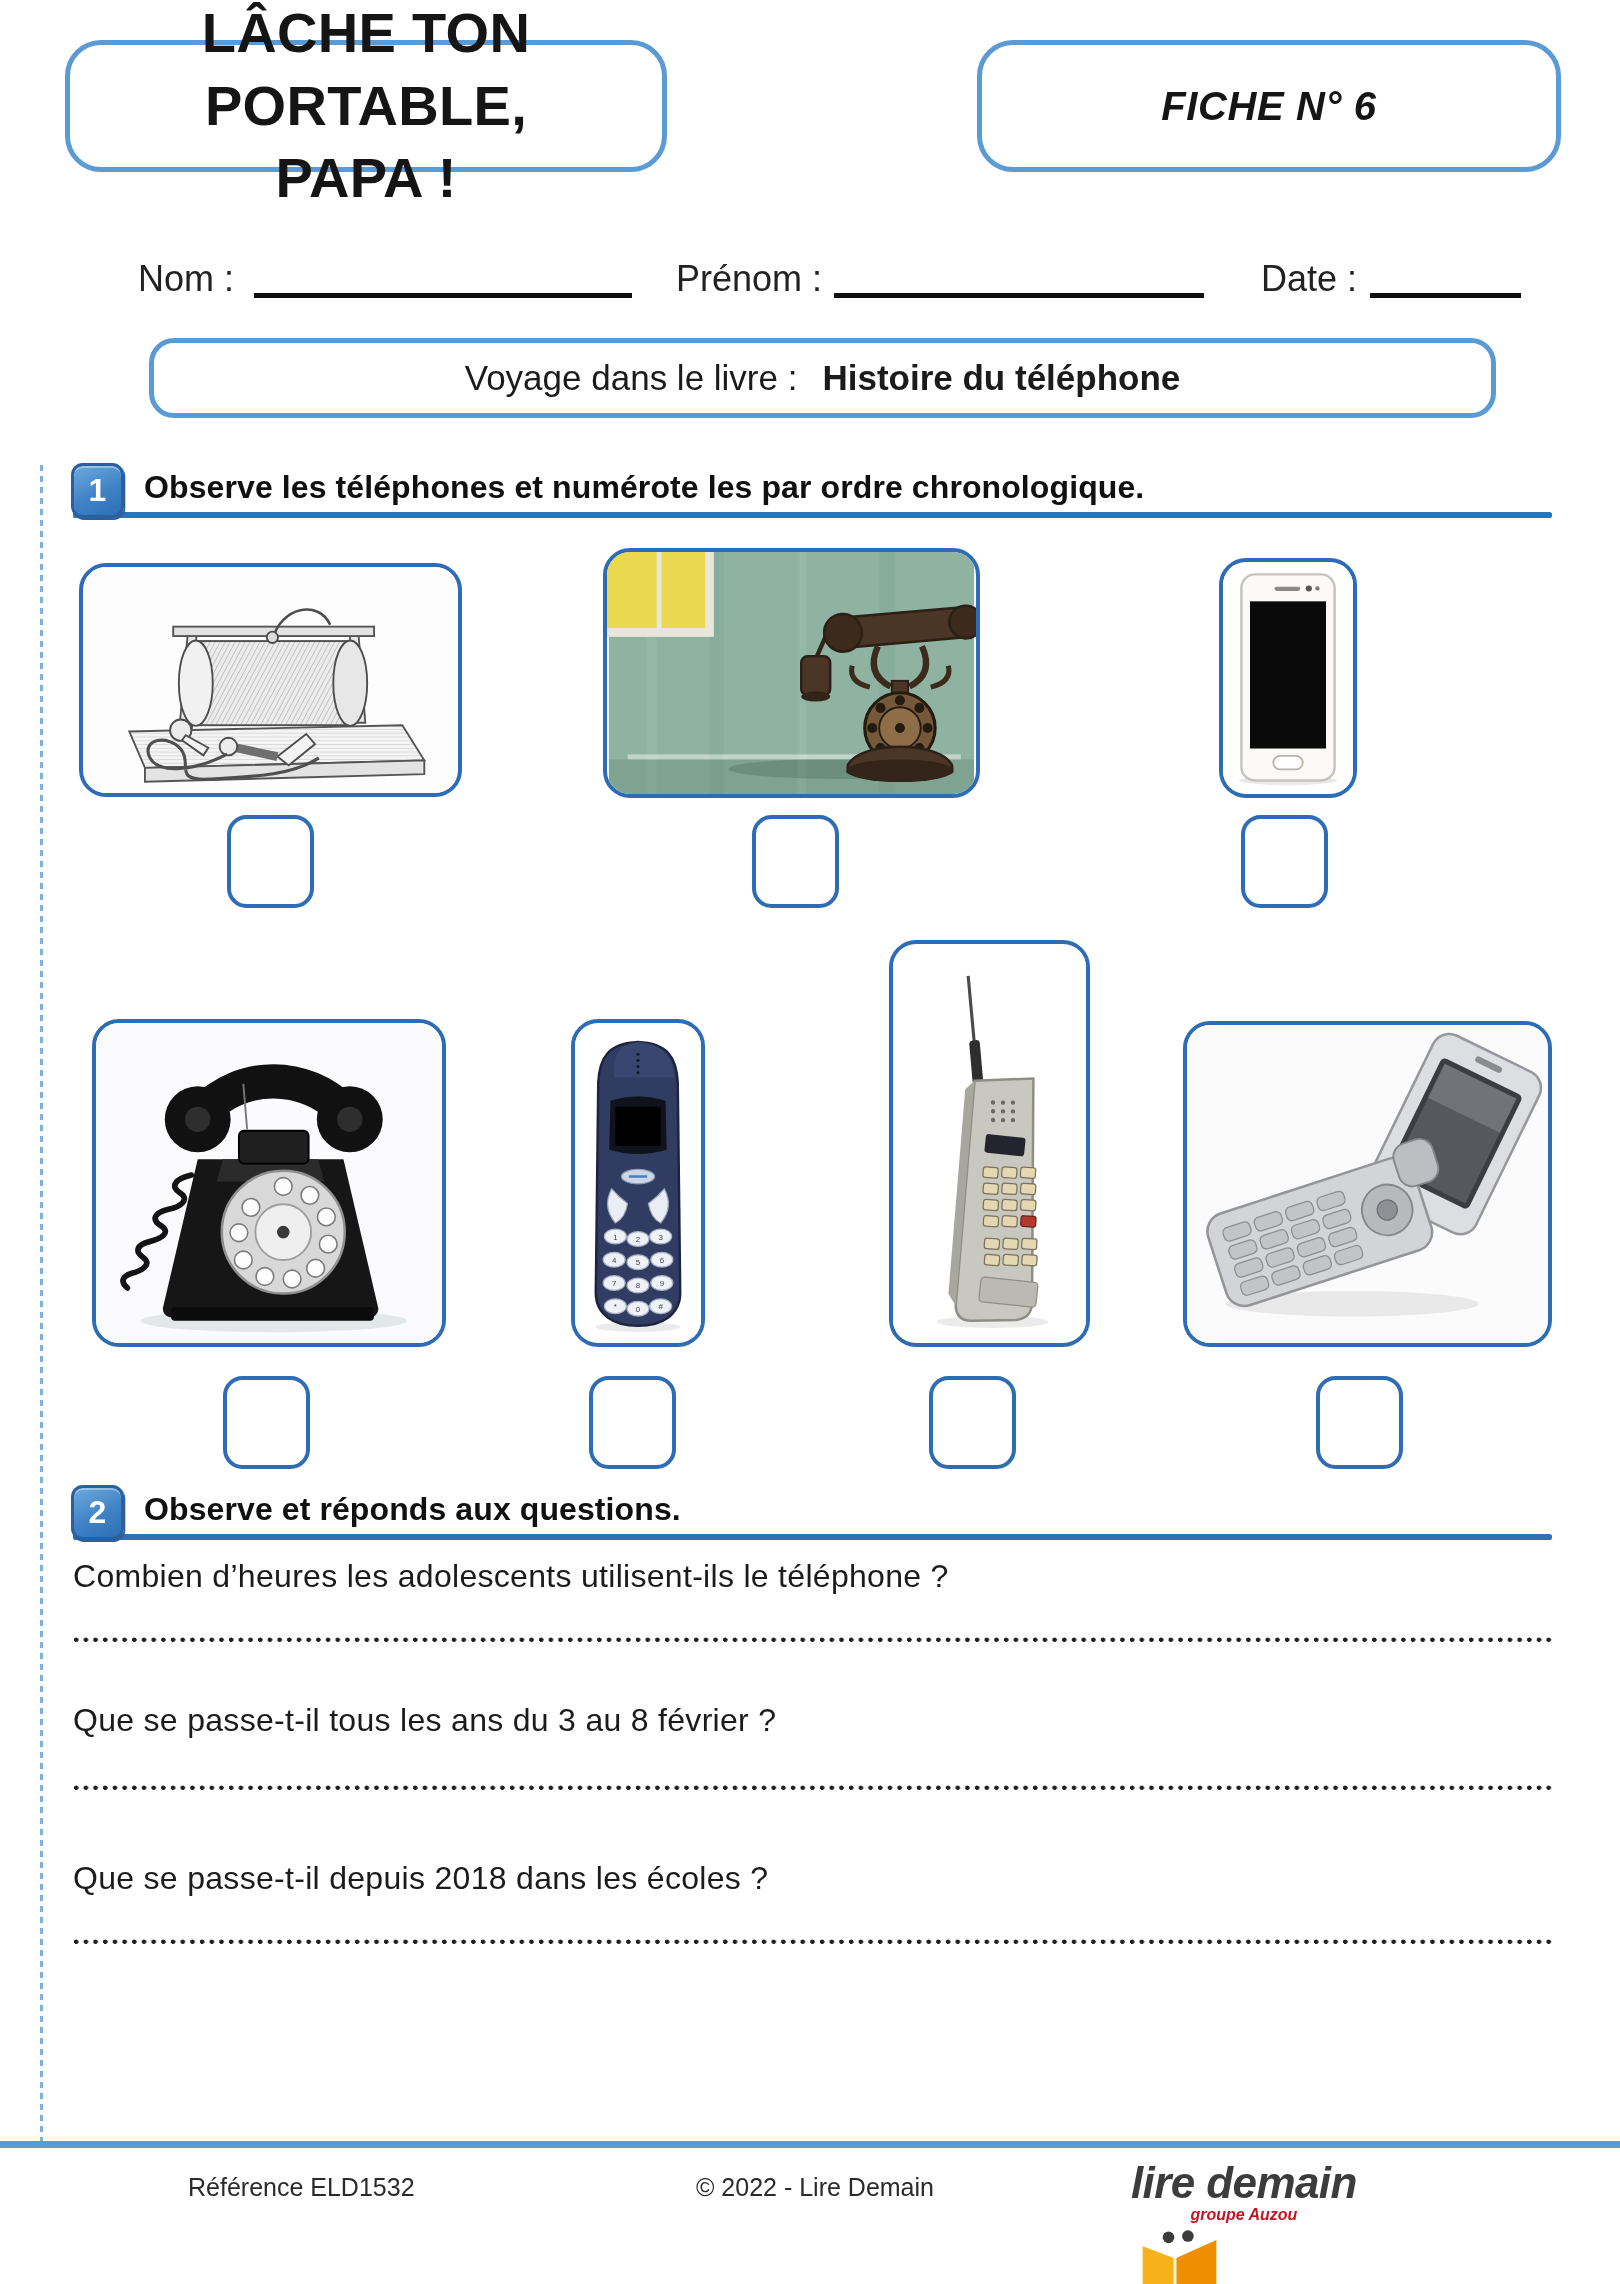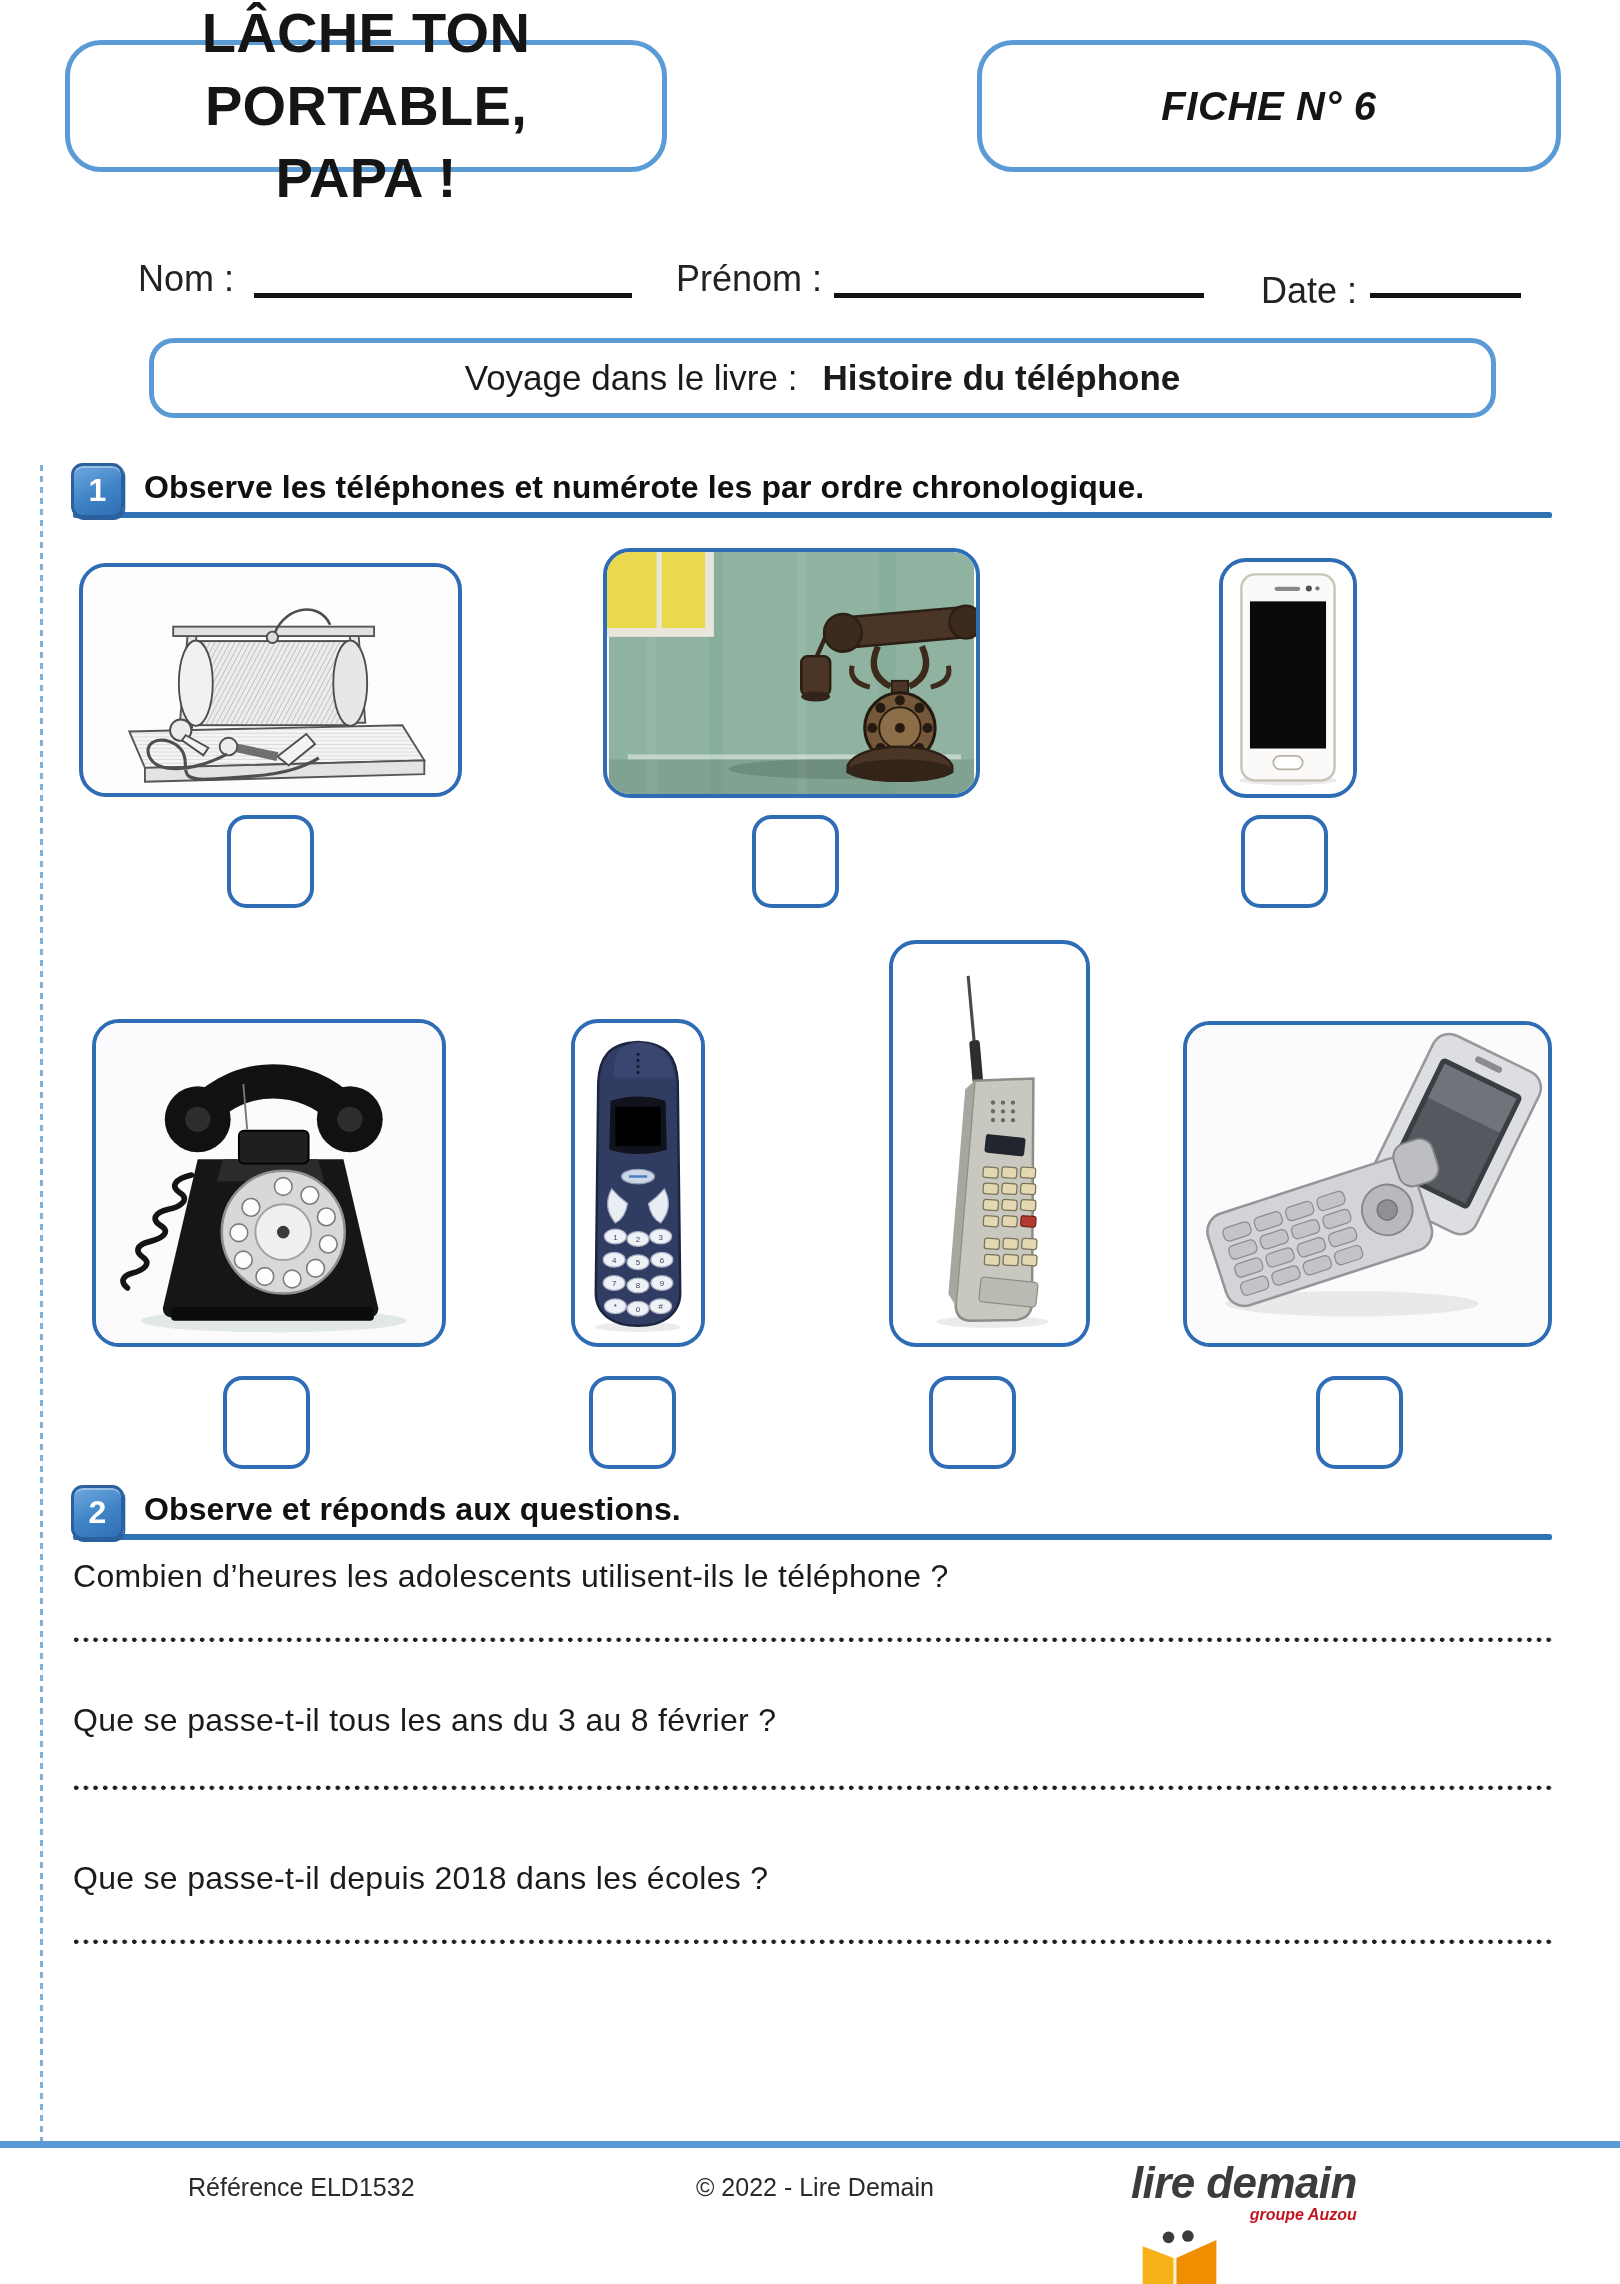--- a/index.html
+++ b/index.html
@@ -34,42 +34,42 @@
   .question{font-size:32px;font-weight:400;color:#1b1b1b;letter-spacing:0.3px;}
   .dots{height:8.4px;background-image:radial-gradient(circle at 3.2px 3.9px,#1f1f1f 2px,rgba(0,0,0,0) 2.6px);
         background-size:9.7px 8.4px;background-repeat:repeat-x;}
   
   .dashguide{width:3.2px;background:repeating-linear-gradient(180deg,#7fb0dc 0 5.8px,transparent 5.8px 11px);}
   
   .fine{height:6.5px;background:#5b9bd5;}
   .foottext{font-size:25px;color:#2a2a2a;}
   .logo{display:flex;align-items:flex-start;gap:4px;flex-direction:column;}
   .logotext{font-size:44px;font-weight:800;font-style:italic;color:#3c3c3c;letter-spacing:-0.6px;line-height:1;}
-  .logosub{font-size:16px;font-weight:700;font-style:italic;color:#c01722;text-align:right;margin-top:1.3px;}
+  .logosub{font-size:16px;font-weight:700;font-style:italic;color:#c01722;text-align:center;margin-top:1.3px;}
 </style>
 </head>
 <body>
 
 <div class="page">
 
   <div class="abs hbox hbox-left" style="left:65px;top:40px;width:602px;height:132px;padding:0 26px;">
     <div>
       <div>LÂCHE TON PORTABLE,</div>
       <div>PAPA !</div>
     </div>
   </div>
   <div class="abs hbox hbox-right" style="left:977px;top:40px;width:584px;height:132px;">
     <div>FICHE N° 6</div>
   </div>
 
   <div class="abs idlabel" style="left:138px;top:258px;">Nom :</div>
   <div class="abs writeline" style="left:254px;top:293px;width:378px;"></div>
   <div class="abs idlabel" style="left:676px;top:258px;">Prénom :</div>
   <div class="abs writeline" style="left:834px;top:293px;width:370px;"></div>
-  <div class="abs idlabel" style="left:1261px;top:258px;margin-top:12px;">Date :</div>
+  <div class="abs idlabel" style="left:1261px;top:258px;">Date :</div>
   <div class="abs writeline" style="left:1370px;top:293px;width:151px;"></div>
 
   <div class="abs banner" style="left:149px;top:338px;width:1347px;height:80px;">
     <span>Voyage dans le livre :</span>
     <b>Histoire du téléphone</b>
   </div>
 
   <div class="abs dashguide" style="left:40px;top:465px;height:1680px;"></div>
 
   <div class="abs secline" style="left:73px;top:512px;width:1479px;"></div>

